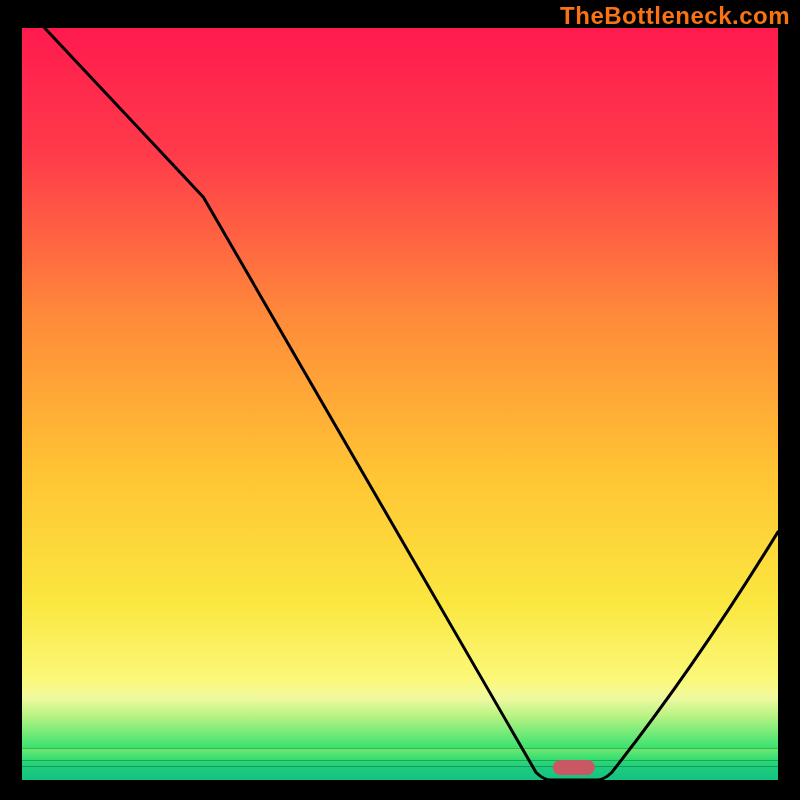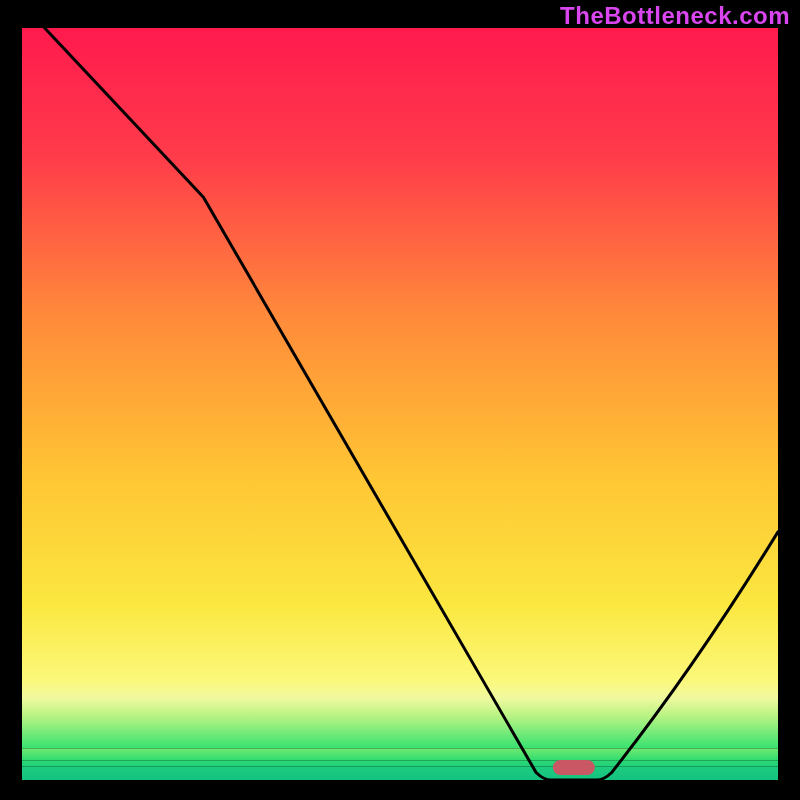--- a/index.html
+++ b/index.html
@@ -8,21 +8,21 @@
     height: 800px;
     background: #000;
     position: relative;
     font-family: Arial, Helvetica, sans-serif;
     overflow: hidden;
   }
   .watermark {
     position: absolute;
     top: 2px;
     right: 10px;
-    color: #d946ef;
+    color: #f97316;
     font-size: 24px;
     font-weight: 600;
     letter-spacing: 0.5px;
     z-index: 10;
   }
   .plot {
     position: absolute;
     left: 22px;
     top: 28px;
     width: 756px;

